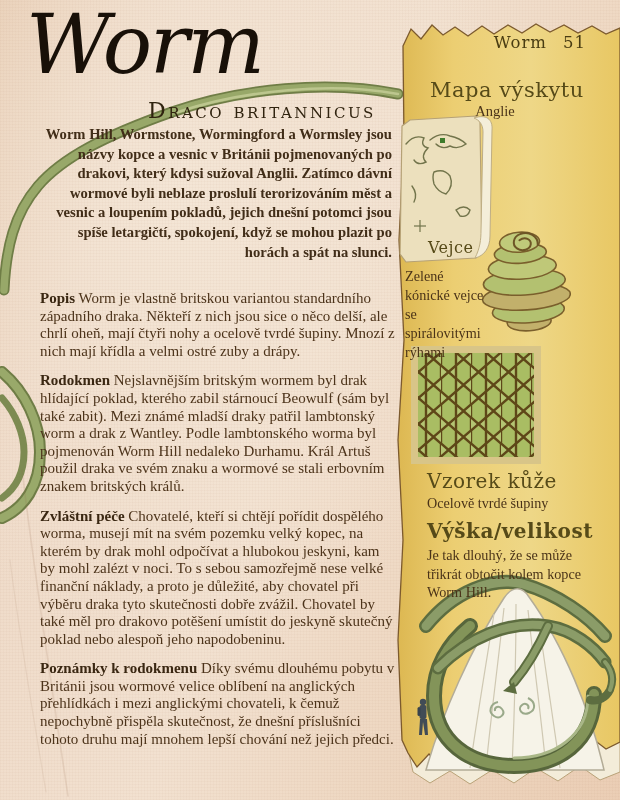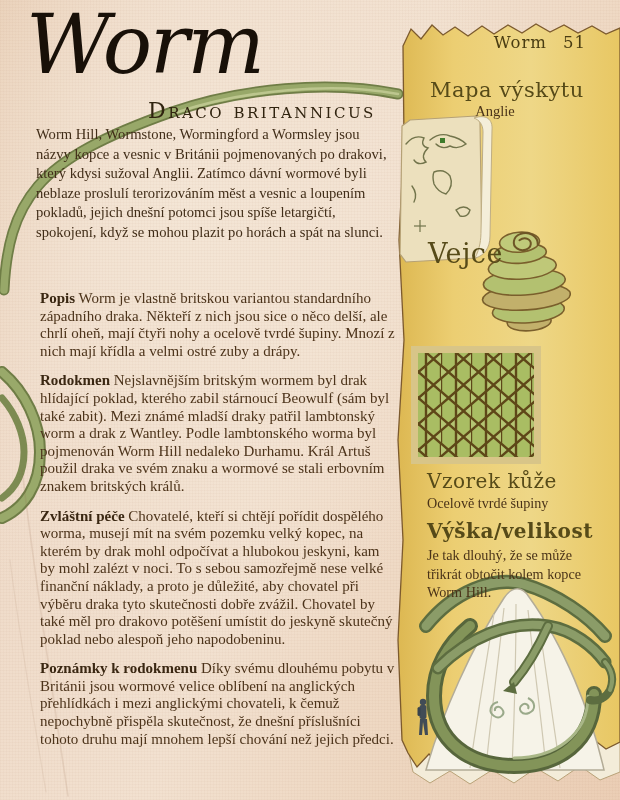--- a/index.html
+++ b/index.html
@@ -23,40 +23,40 @@
     font-family:"DejaVu Serif",serif;font-style:italic;font-weight:400;
     font-size:82px;line-height:1;color:#181008;letter-spacing:-2px;
   }
   .latin-name{
     left:148px;top:98px;z-index:3;
     font-family:"DejaVu Serif",serif;font-variant:small-caps;
     font-size:22px;color:#30230f;letter-spacing:2.5px;
   }
   .intro{
     left:36px;top:125px;width:356px;z-index:3;
-    text-align:left;font-weight:normal;font-size:14.6px;line-height:19.6px;color:#412d18;
+    text-align:right;font-weight:bold;font-size:14.6px;line-height:19.6px;color:#412d18;
   }
   .sections{
     left:40px;top:290px;width:356px;z-index:3;position:absolute;
     font-size:15px;line-height:17.6px;color:#4c331a;
   }
   .sections p{margin:0 0 12px 0;}
   .sections b{color:#3a2712;}
   
   .sb-header{
     left:398px;top:33px;width:188px;z-index:3;display:flex;justify-content:flex-end;gap:16px;
     font-family:"DejaVu Serif",serif;font-size:16.5px;color:#493c12;letter-spacing:1px;
   }
   .uncial{
     font-family:"DejaVu Serif",serif;font-weight:400;color:#564a18;letter-spacing:0.5px;
   }
   .sb-map-head{left:430px;top:78px;font-size:21px;z-index:3;}
   .sb-map-region{left:428px;top:103px;width:134px;text-align:center;font-size:14.5px;color:#4a3318;z-index:3;}
   .map-svg{left:396px;top:114px;z-index:2;}
-  .sb-egg-head{left:428px;top:238px;font-size:27px;z-index:3;}
+  .sb-egg-head{left:428px;top:238px;font-size:16px;z-index:3;}
   .egg-svg{left:476px;top:219px;z-index:2;}
   .sb-egg-desc{left:405px;top:267px;width:80px;font-size:14.2px;line-height:19px;color:#4a3318;z-index:3;}
   .scales-svg{left:411px;top:346px;z-index:2;}
   .sb-skin-head{left:427px;top:469px;font-size:20px;z-index:3;}
   .sb-skin-desc{left:427px;top:495px;width:170px;font-size:14.2px;color:#4a3318;z-index:3;}
   .sb-size-head{left:427px;top:519px;font-size:20px;z-index:3;font-weight:bold;}
   .sb-size-desc{left:427px;top:546px;width:172px;font-size:14.2px;line-height:18.5px;color:#4a3318;z-index:3;}
   .hill-svg{left:398px;top:574px;z-index:2;}
 </style>
 </head>
@@ -119,20 +119,21 @@
       <path d="M16,72 q6,8 2,16"></path>
     </g>
     <rect x="44" y="24" width="5" height="5" fill="#3e7c2b"></rect>
     <g stroke="#72744b" stroke-width="1.2">
       <line x1="18" y1="112" x2="30" y2="112"></line>
       <line x1="24" y1="106" x2="24" y2="118"></line>
     </g>
   </svg>
 
   <div class="abs uncial sb-egg-head">Vejce</div>
+  <div class="abs sb-egg-desc">Zelené kónické vejce se spirálovitými rýhami</div>
   <svg class="abs egg-svg" width="95" height="115" viewBox="0 0 95 115">
     <g transform="rotate(-4 48 58)" stroke="#7a5f2c" stroke-width="1.6">
       <ellipse cx="50" cy="103" rx="22" ry="9" fill="#c2b06b"></ellipse>
       <ellipse cx="50" cy="92" rx="36" ry="12" fill="#b3c170"></ellipse>
       <ellipse cx="49" cy="78" rx="44" ry="13" fill="#c2b06b"></ellipse>
       <ellipse cx="48" cy="63" rx="41" ry="13" fill="#b3c170"></ellipse>
       <ellipse cx="47" cy="48" rx="34" ry="12" fill="#bfc878"></ellipse>
       <ellipse cx="46" cy="34" rx="26" ry="10" fill="#b3c170"></ellipse>
       <ellipse cx="46" cy="23" rx="20" ry="10" fill="#c0ca7a"></ellipse>
     </g>

